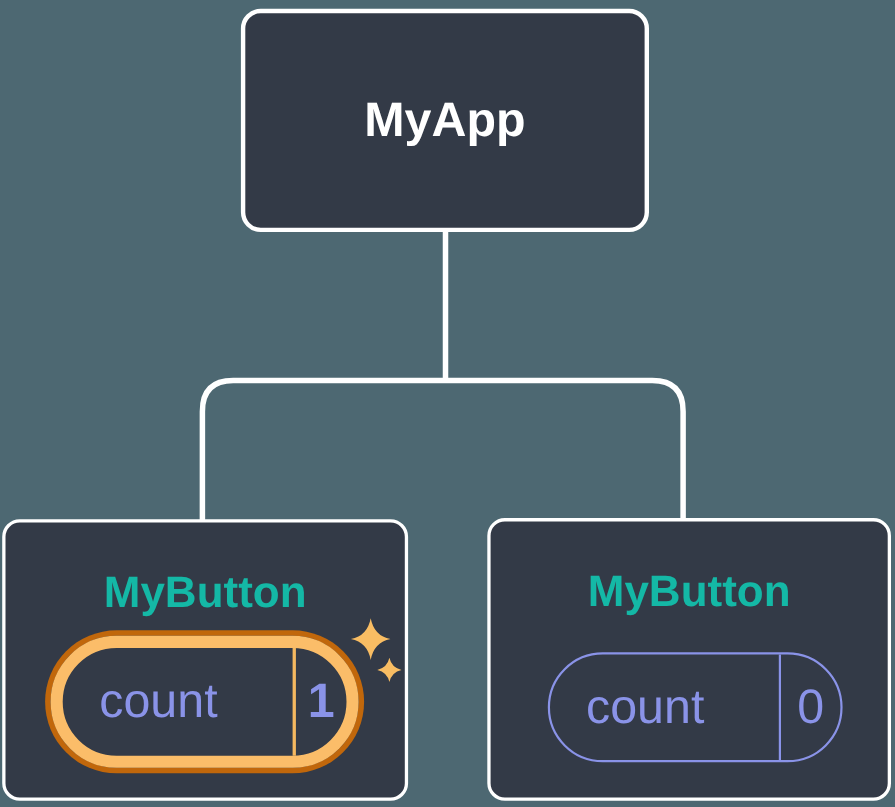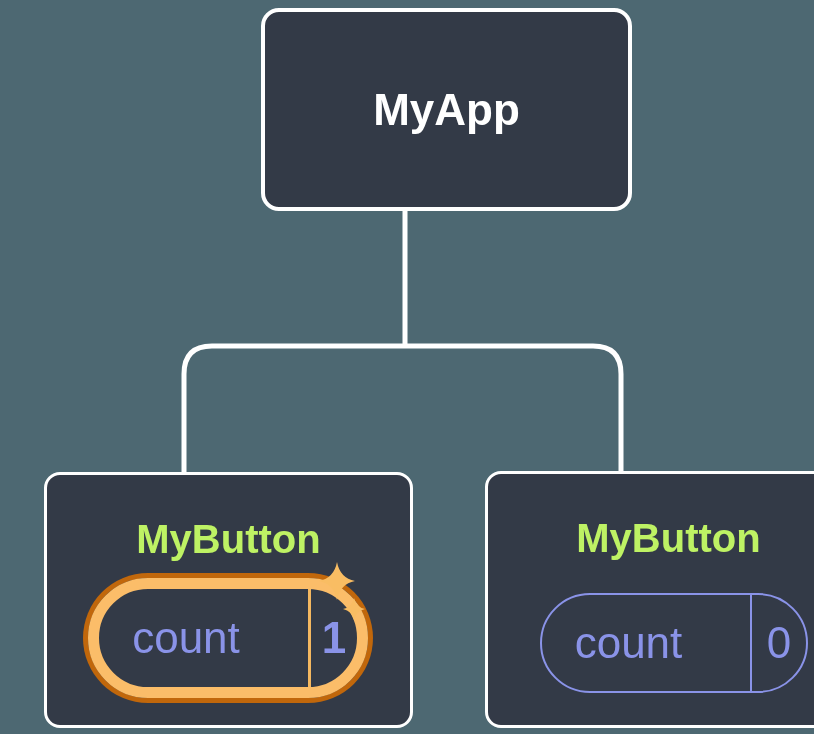--- a/index.html
+++ b/index.html
@@ -18,21 +18,20 @@
   .connectors {
     position: absolute;
     left: 0; top: 0;
     width: 814px; height: 734px;
   }
   .node {
     position: absolute;
     background: #333a47;
     border: 4px solid #ffffff;
     box-sizing: border-box;
-    margin-left: 42px;
   }
   .node-root {
     left: 219px; top: 8px;
     width: 371px; height: 203px;
     border-radius: 18px;
     display: flex;
     align-items: center;
     justify-content: center;
   }
   .node-root .node-label {
@@ -50,21 +49,21 @@
   }
   .node-child-right {
     left: 443px; top: 471px;
     width: 367px; height: 257px;
   }
   .node-child .node-label {
     position: absolute;
     left: 0; right: 0;
     top: 42px;
     text-align: center;
-    color: #bef264;
+    color: #14b8a6;
     font-size: 40px;
     font-weight: bold;
   }
   .pill {
     position: absolute;
     box-sizing: border-box;
     display: flex;
     align-items: stretch;
     gap: 35px;
   }

